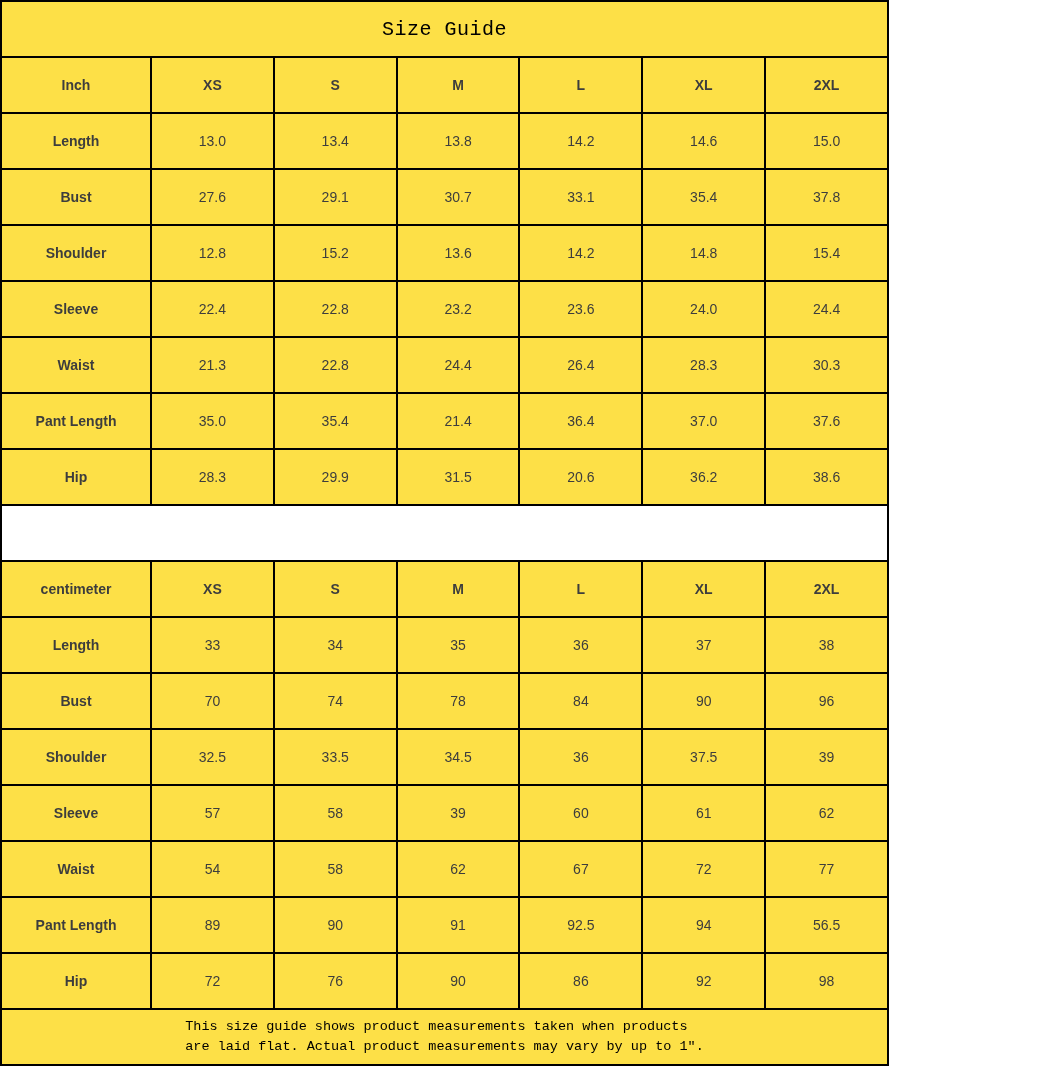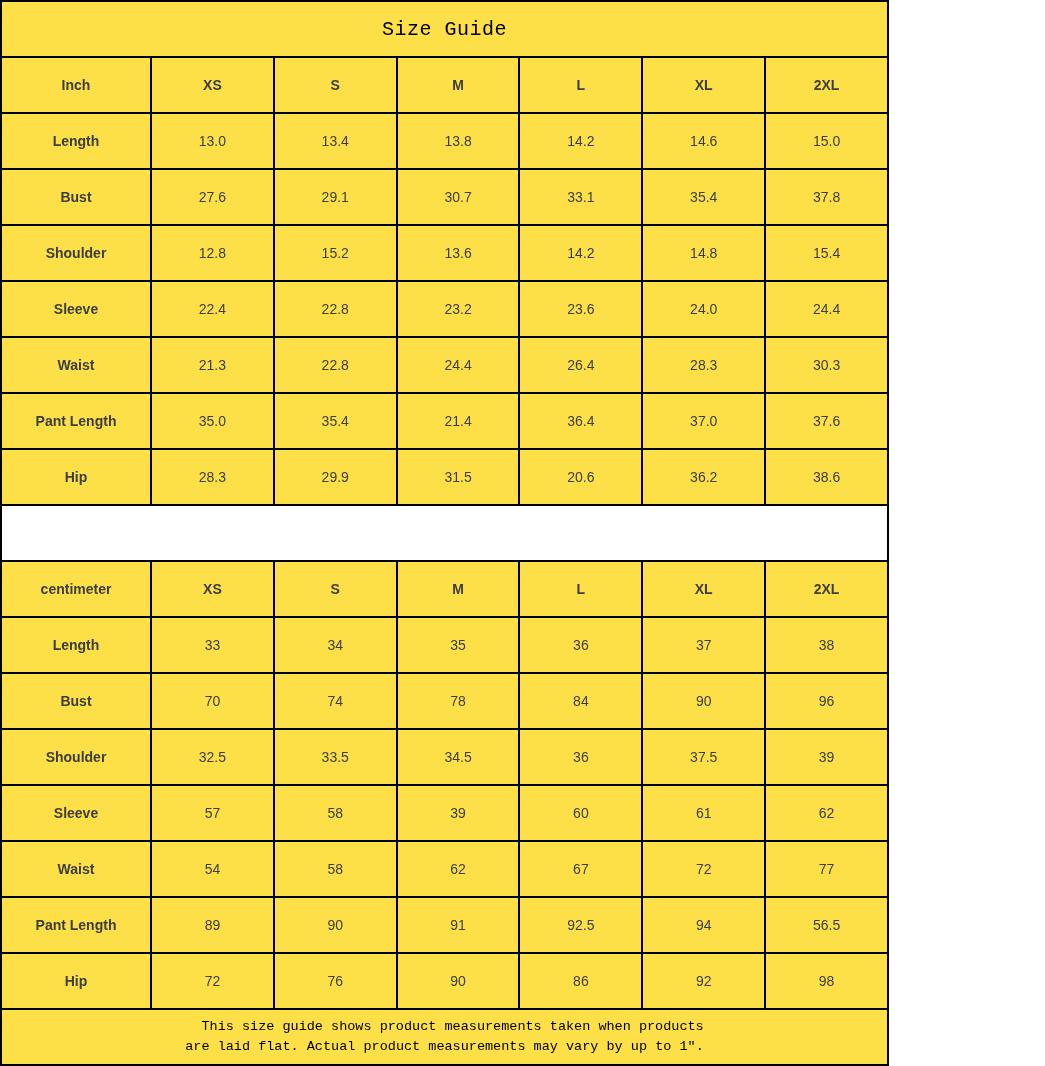--- a/index.html
+++ b/index.html
@@ -48,21 +48,21 @@
     background: #ffffff;
   }
   tr.footer-row td {
     font-family: "Liberation Mono", "DejaVu Sans Mono", monospace;
     font-size: 13.5px;
     color: #000000;
     white-space: normal;
   }
   .footer-block {
     display: inline-block;
-    text-align: right;
+    text-align: left;
     line-height: 20px;
   }
 </style>
 </head>
 <body>
 
 <div class="sheet">
   <table class="size-guide">
     <colgroup>
       <col style="width:150px">

